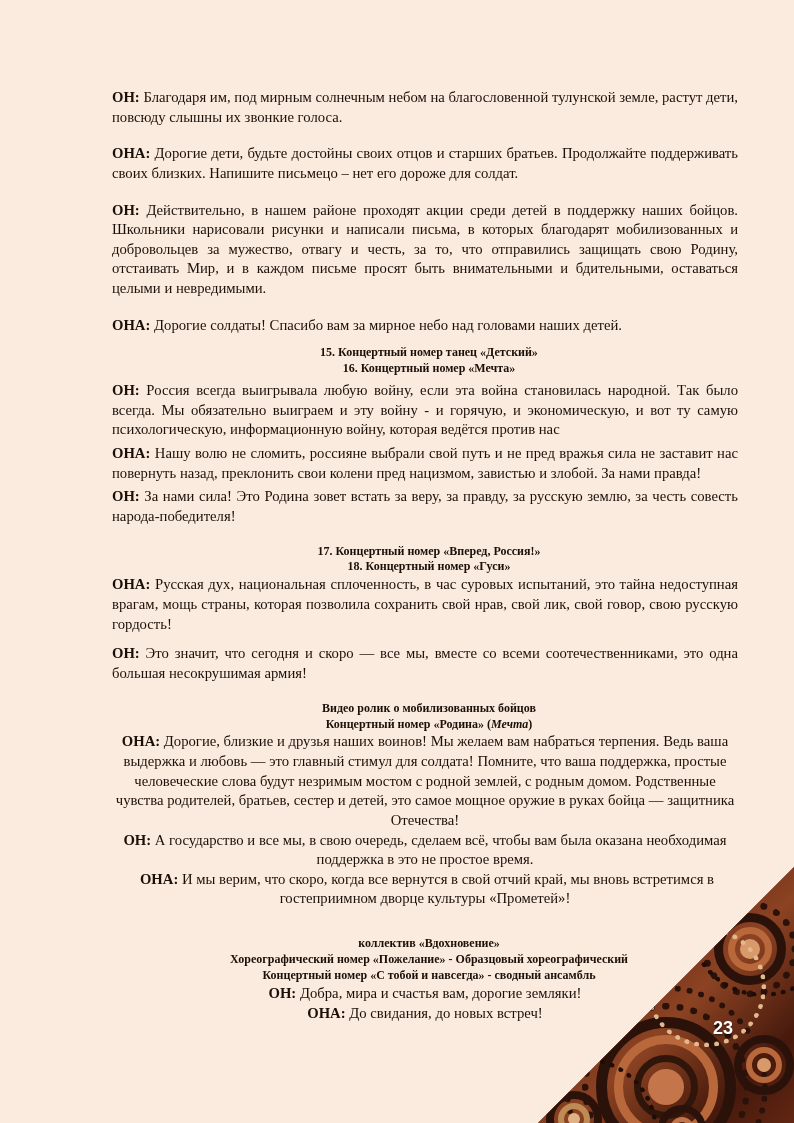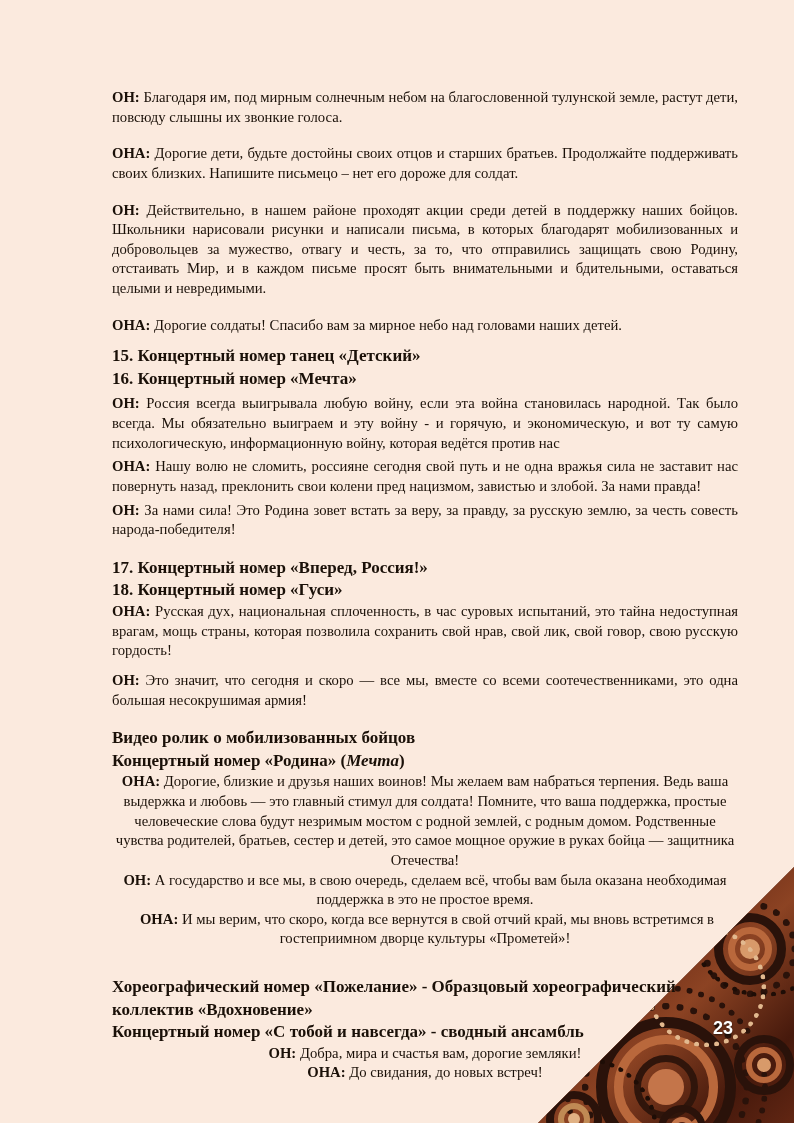--- a/index.html
+++ b/index.html
@@ -87,24 +87,24 @@
   }
   .para.left { text-align: center; }
   .speaker {
     font-weight: bold;
   }
   .gap-lg { height: 17px; }
   .gap-md { height: 10px; }
   .gap-sm { height: 4px; }
 
   .heading {
-    font-size: 17px;
+    font-size: 12px;
     font-weight: bold;
     line-height: 1.33;
-    text-align: left;
+    text-align: center;
     margin: 0;
   }
   .heading-group { margin: 0; }
   .heading .ital { font-style: italic; }
 
   .indent-line { text-indent: 4px; }
 </style>
 </head>
 <body>
 
@@ -158,21 +158,21 @@
 
     <div class="heading-group">
       <p class="heading">15. Концертный номер танец «Детский»</p>
       <p class="heading">16. Концертный номер «Мечта»</p>
     </div>
     <div class="gap-sm"></div>
 
     <p class="para"><span class="speaker">ОН:</span><span> Россия всегда выигрывала любую войну, если эта война становилась народной. Так было всегда. Мы обязательно выиграем и эту войну - и горячую, и экономическую, и вот ту самую психологическую, информационную войну, которая ведётся против нас</span></p>
     <div class="gap-sm"></div>
 
-    <p class="para"><span class="speaker">ОНА:</span><span> Нашу волю не сломить, россияне сегодня свой путь и не одна вражья сила не заставит нас повернуть назад, преклонить свои колени пред нацизмом, завистью и злобой. За нами правда!</span></p>
+    <p class="para"><span class="speaker">ОНА:</span><span> Нашу волю не сломить, россияне выбрали свой путь и не пред вражья сила не заставит нас повернуть назад, преклонить свои колени пред нацизмом, завистью и злобой. За нами правда!</span></p>
     <div class="gap-sm"></div>
 
     <p class="para"><span class="speaker">ОН:</span><span> За нами сила! Это Родина зовет встать за веру, за правду, за русскую землю, за честь совесть народа-победителя!</span></p>
     <div class="gap-lg"></div>
 
     <div class="heading-group">
       <p class="heading">17. Концертный номер «Вперед, Россия!»</p>
       <p class="heading">18. Концертный номер «Гуси»</p>
     </div>
 
@@ -190,22 +190,22 @@
     <p class="para left"><span class="speaker">ОНА:</span><span> Дорогие, близкие и друзья наших воинов! Мы желаем вам набраться терпения. Ведь ваша выдержка и любовь — это главный стимул для солдата! Помните, что ваша поддержка, простые человеческие слова будут незримым мостом с родной землей, с родным домом. Родственные чувства родителей, братьев, сестер и детей, это самое мощное оружие в руках бойца — защитника Отечества!</span></p>
 
     <p class="para left"><span class="speaker">ОН:</span><span> А государство и все мы, в свою очередь, сделаем всё, чтобы вам была оказана необходимая поддержка в это не простое время.</span></p>
 
     <p class="para left indent-line"><span class="speaker">ОНА:</span><span> И мы верим, что скоро, когда все вернутся в свой отчий край, мы вновь встретимся в гостеприимном дворце культуры «Прометей»!</span></p>
 
     <div class="gap-lg"></div>
     <div class="gap-md"></div>
 
     <div class="heading-group">
+      <p class="heading">коллектив «Вдохновение»</p>
       <p class="heading">Хореографический номер «Пожелание» - Образцовый хореографический</p>
-      <p class="heading">коллектив «Вдохновение»</p>
       <p class="heading">Концертный номер «С тобой и навсегда» - сводный ансамбль</p>
     </div>
 
     <p class="para left"><span class="speaker">ОН:</span><span> Добра, мира и счастья вам, дорогие земляки!</span></p>
 
     <p class="para left"><span class="speaker">ОНА:</span><span> До свидания, до новых встреч!</span></p>
 
   </div>
 </div>
 

